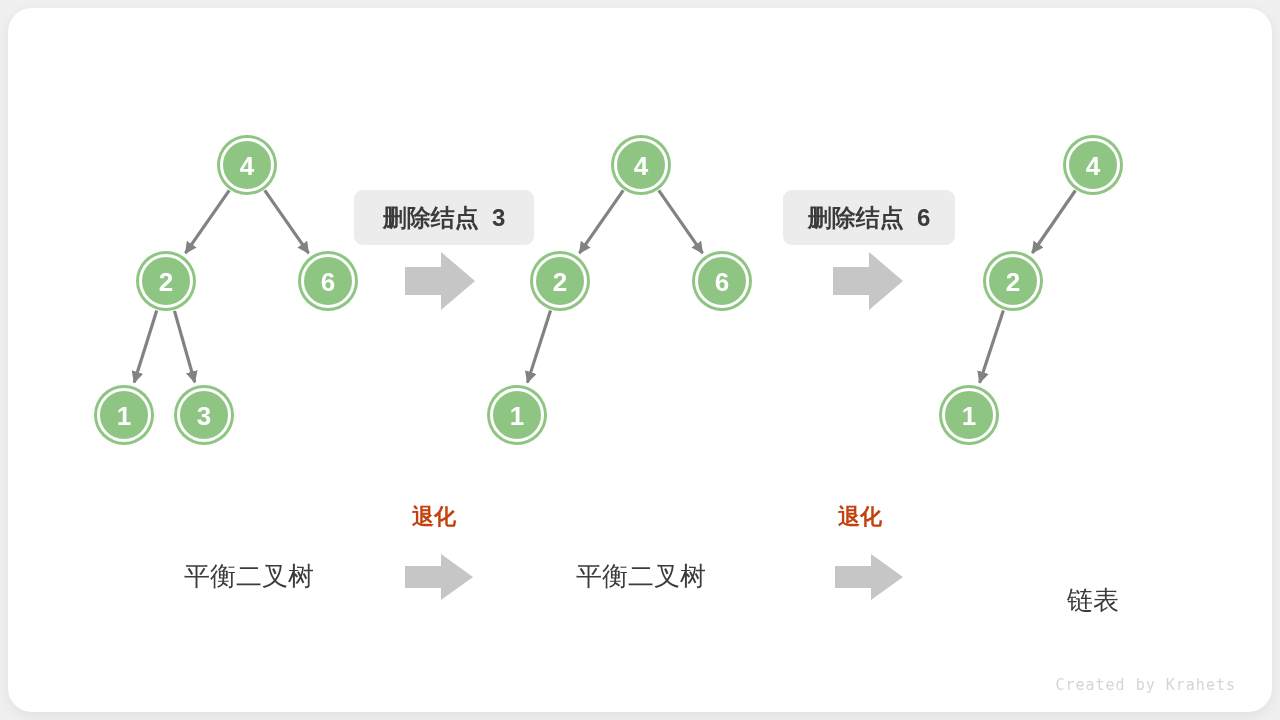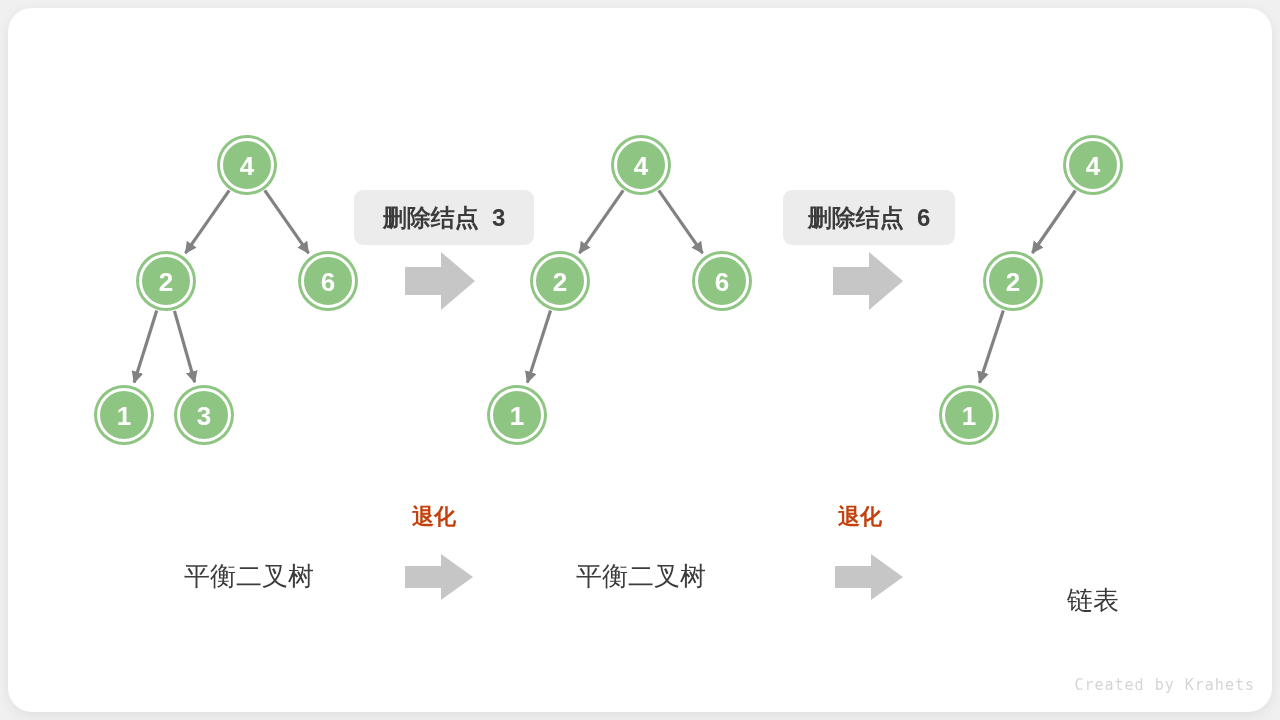--- a/index.html
+++ b/index.html
@@ -47,21 +47,21 @@
   .stage-label {
     position: absolute;
     transform: translate(-50%, -50%);
     font-size: 26px;
     font-weight: normal;
     color: #3B3B3B;
     white-space: nowrap;
   }
   .watermark {
     position: absolute;
-    right: 25px;
+    right: 44px;
     bottom: 26px;
     font-family: "DejaVu Sans Mono", "Liberation Mono", monospace;
     font-size: 15px;
     color: #D5D5D5;
     letter-spacing: 1px;
     text-align: right;
   }
 </style>
 </head>
 <body>

